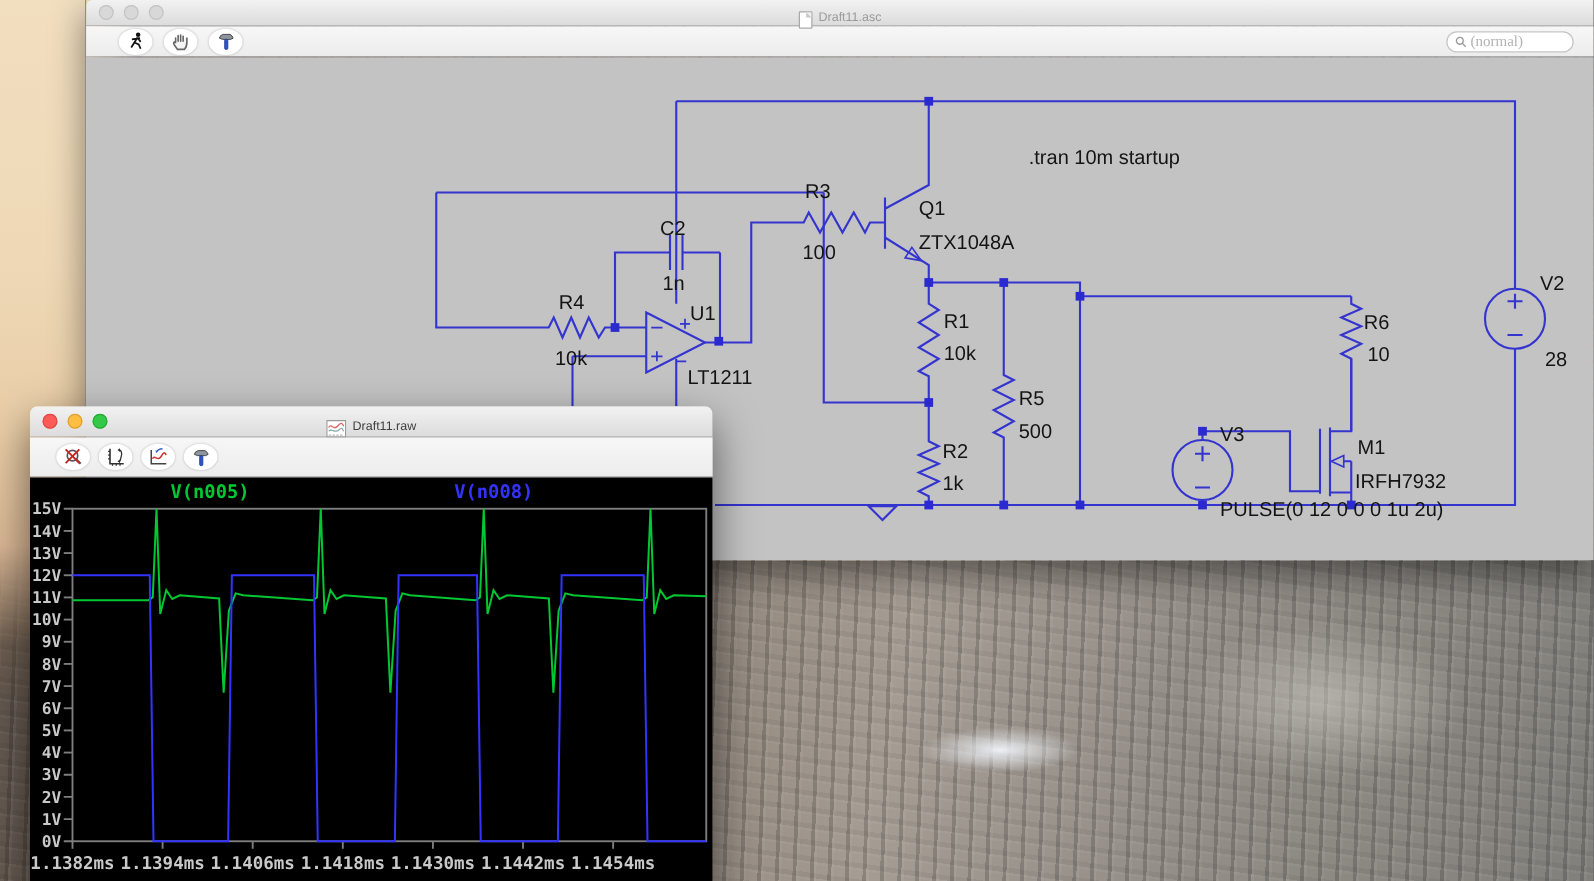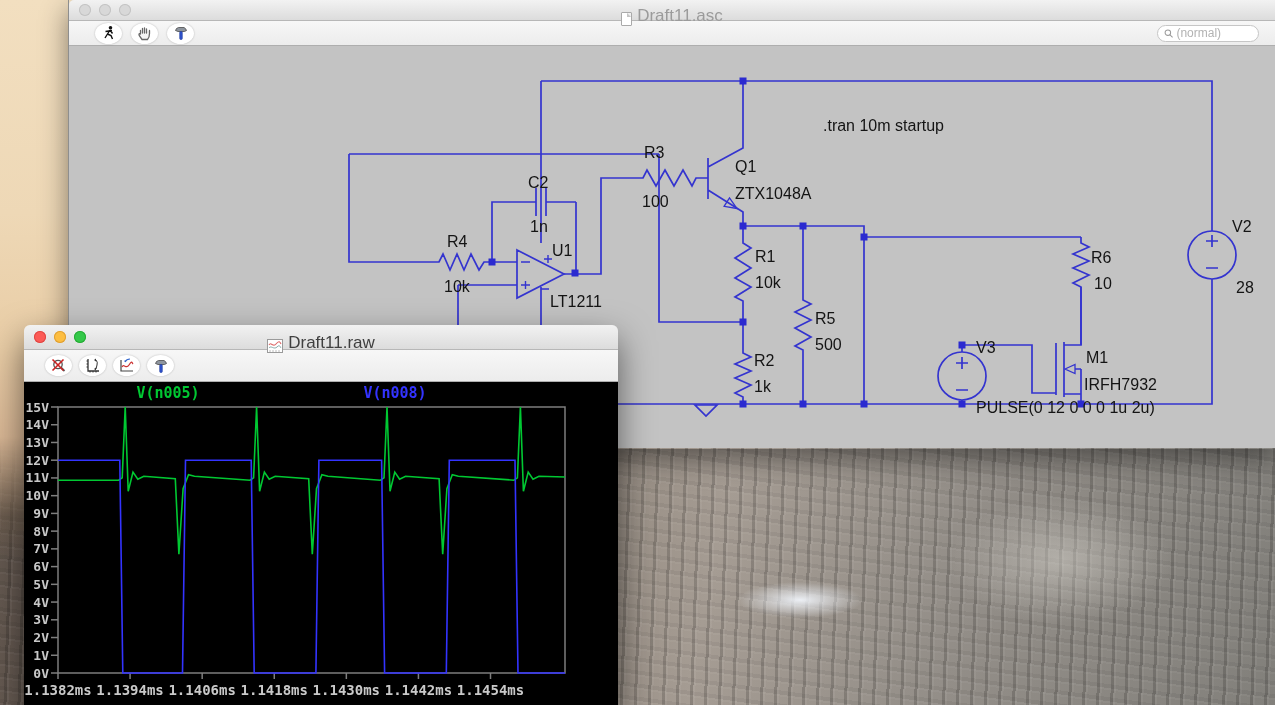--- a/index.html
+++ b/index.html
@@ -23,41 +23,41 @@
 
   
   .titlebar { position:relative; display:flex; align-items:center; justify-content:center;
     background:linear-gradient(#f2f2f2,#dcdcdc); border-bottom:1px solid #b7b7b7; }
   .lights { position:absolute; left:10px; top:50%; transform:translateY(-50%); display:flex; gap:8px; }
   .light { width:12px; height:12px; border-radius:50%; }
   .light.inactive { background:#d8d8d8; box-shadow:inset 0 0 0 1px #c3c3c3; }
   .light.red    { background:#fc5b57; box-shadow:inset 0 0 0 1px #df4744; }
   .light.yellow { background:#fdbe41; box-shadow:inset 0 0 0 1px #de9f34; }
   .light.green  { background:#34c849; box-shadow:inset 0 0 0 1px #27aa35; }
-  .title { font-size:17px; display:flex; align-items:flex-end; gap:5px;margin-top:12px; }
+  .title { font-size:10px; display:flex; align-items:flex-start; gap:5px;margin-top:12px; }
   .toolbar { display:flex; align-items:center; background:linear-gradient(#f7f7f7,#ececec); border-bottom:1px solid #aeaeae; }
   .tool-btn { width:27px; height:21px; background:#fff; border-radius:50%;
     box-shadow:0 0 2px rgba(0,0,0,.25); display:flex; align-items:center; justify-content:center; }
 
   
   .schem-window { position:absolute; left:68px; top:0; width:1207px; height:449px;
     box-shadow:0 10px 26px rgba(0,0,0,.45); border-left:1px solid #8e8e8e; }
   .schem-window .titlebar { height:21px; border-radius:5px 0 0 0; }
   .schem-window .title { color:#9b9b9b; }
   .schem-window .toolbar { height:25px; padding-left:26px; gap:9px; }
   .schem-canvas { position:relative; width:100%; height:402px; background:#c3c3c3; overflow:hidden;text-align:center; }
   .search-field { margin-left:auto; margin-right:16px; width:102px; height:17px; background:#fff;
     border:1px solid #c6c6c6; border-radius:9px; display:flex; align-items:center; padding:0 6px; gap:3px; }
   .search-field input { border:none; outline:none; width:100%; font-size:12px; color:#1d4ed8;
-    font-family:Liberation Sans, sans-serif; background:transparent; }
+    font-family:Liberation Serif, serif; background:transparent; }
   .search-field input::placeholder { color:#b2b2b2; }
   svg text.slabel { font-family:"Liberation Sans",sans-serif; font-size:16px; fill:#141414; }
 
   
-  .wave-window { position:absolute; left:24px; top:325px; width:594px; height:380px;
+  .wave-window { position:absolute; left:24px; top:325px; width:546px; height:380px;
     box-shadow:0 14px 34px rgba(0,0,0,.55); border-radius:6px 6px 0 0; }
   .wave-window .titlebar { height:25px; border-radius:6px 6px 0 0; }
   .wave-window .title { color:#3f3f3f; }
   .wave-window .toolbar { height:32px; padding-left:21px; gap:7px; }
   .wave-plot-area { width:100%; height:323px; background:#000; }
   #wave-plot { display:block; }
   #wave-plot text.tick { font:bold 13px "DejaVu Sans Mono",monospace; fill:#c9c9c9; }
   #wave-plot text.xtick { font:bold 14px "DejaVu Sans Mono",monospace; fill:#c9c9c9; }
   #wave-plot text.legend { font:bold 15px "DejaVu Sans Mono",monospace; }
   .doc-icon { width:11px; height:14px; background:#fff; border:1px solid #a9a9a9; border-radius:1px; position:relative; }

